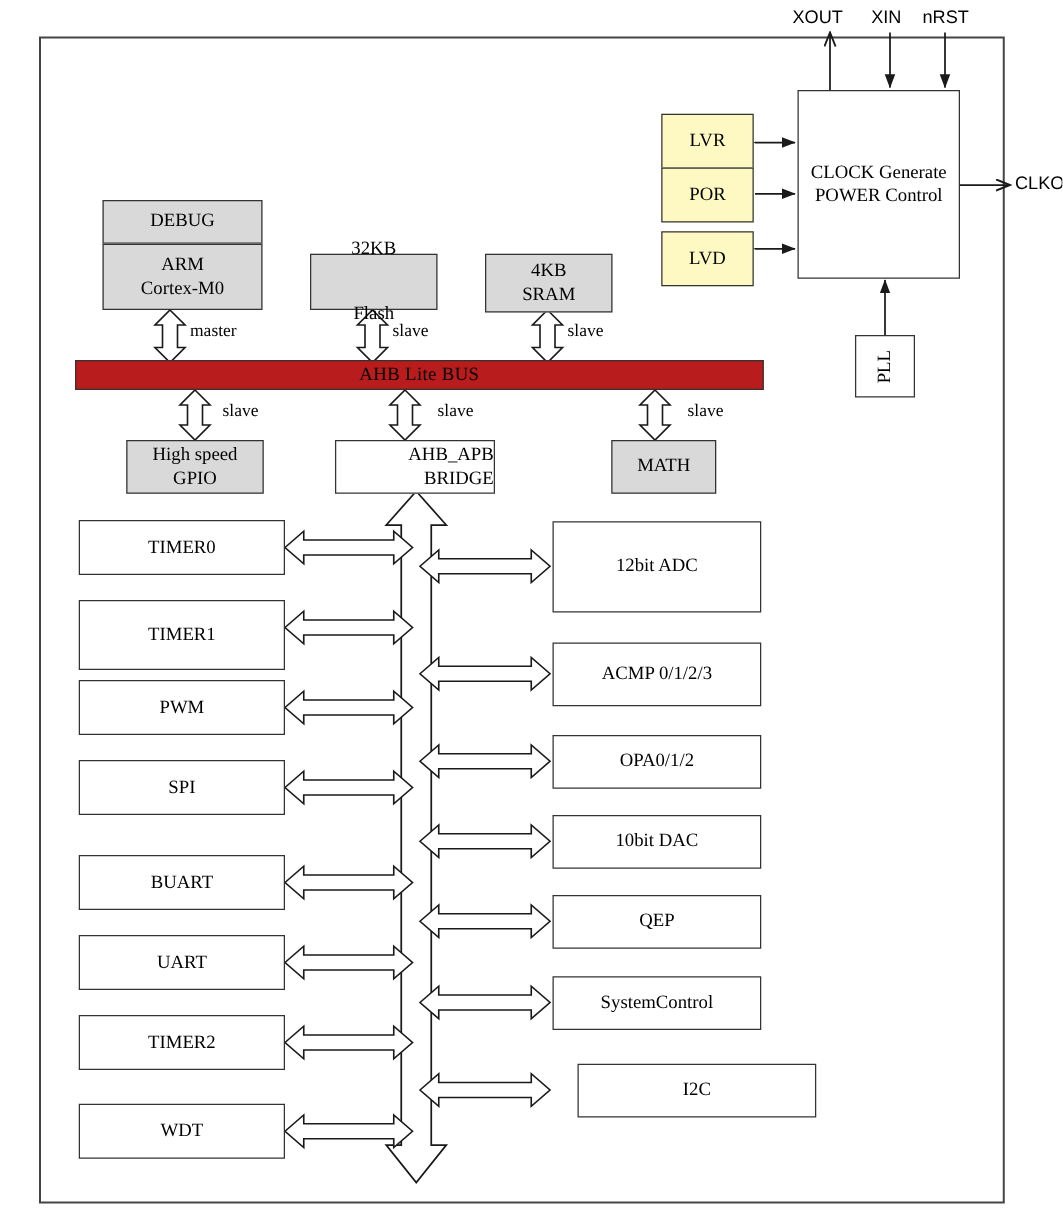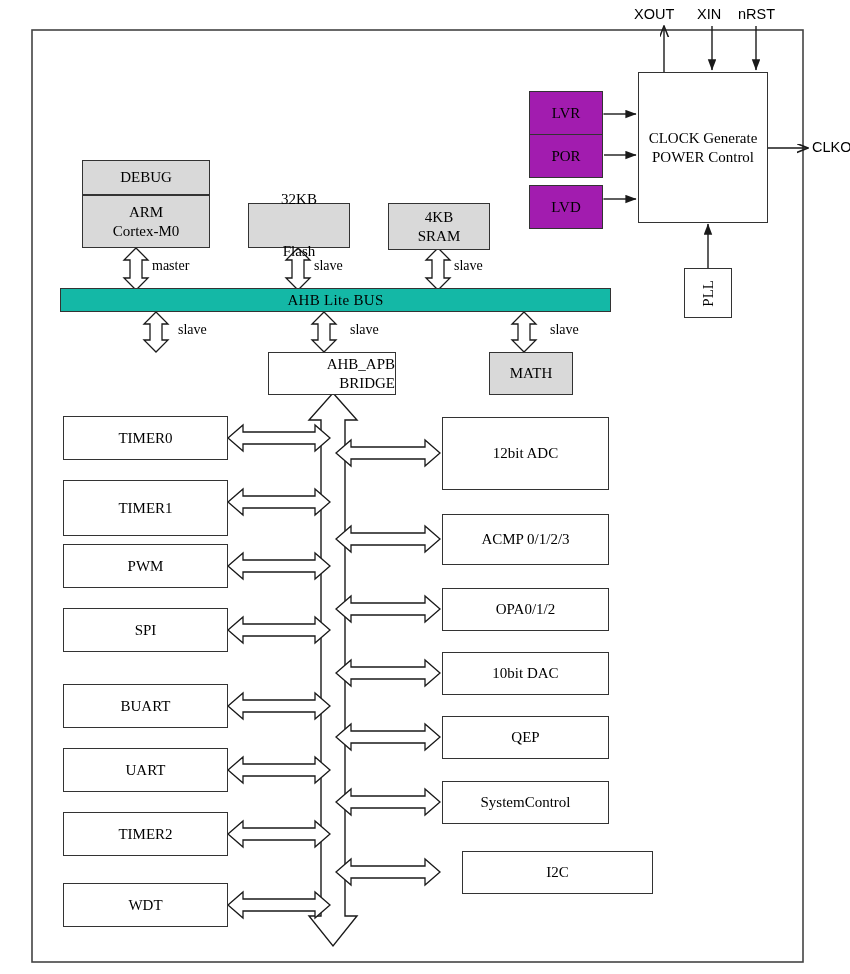--- a/index.html
+++ b/index.html
@@ -50,21 +50,21 @@
     position: absolute;
     font-family: Liberation Serif, serif;
     font-size: 14px;
     color: #000000;
     white-space: nowrap;
   }
   .busbar {
     position: absolute;
     box-sizing: border-box;
     border: 1.4px solid #333333;
-    background: #14b8a6;
+    background: #b91c1c;
     display: flex;
     align-items: center;
     justify-content: center;
     font-family: "Liberation Serif", serif;
     font-size: 15px;
     letter-spacing: 0.3px;
   }
   .pllbox {
     position: absolute;
     box-sizing: border-box;
@@ -78,21 +78,21 @@
     writing-mode: vertical-rl;
     transform: rotate(180deg);
     font-family: "Liberation Serif", serif;
     font-size: 15px;
     color: #000000;
   }
   .stackbox {
     position: absolute;
     box-sizing: border-box;
     border: 1.4px solid #333333;
-    background: #a21caf;
+    background: #fef9c3;
     display: flex;
     align-items: center;
     justify-content: center;
     font-family: "Liberation Serif", serif;
     font-size: 15px;
     color: #000000;
   }
 </style>
 </head>
 <body>
@@ -242,20 +242,24 @@
     <span>AHB  Lite BUS</span>
   </div>
 
   <div class="edgelbl" style="left:152px; top:258px;">master</div>
   <div class="edgelbl" style="left:314px; top:258px;">slave</div>
   <div class="edgelbl" style="left:454px; top:258px;">slave</div>
   <div class="edgelbl" style="left:178px; top:322px;">slave</div>
   <div class="edgelbl" style="left:350px; top:322px;">slave</div>
   <div class="edgelbl" style="left:550px; top:322px;">slave</div>
 
+  <div class="blk gray" style="left:101px; top:352px; width:110px; height:43px;">
+    <span>High speed</span>
+    <span class="l2">GPIO</span>
+  </div>
   <div class="blk" style="left:268px; top:352px; width:128px; height:43px;align-items:flex-end;">
     <span>AHB_APB</span>
     <span class="l2">BRIDGE</span>
   </div>
   <div class="blk gray" style="left:489px; top:352px; width:84px; height:43px;">
     <span>MATH</span>
   </div>
 
   <div class="blk" style="left:63px; top:416px; width:165px; height:44px;">
     <span>TIMER0</span>

